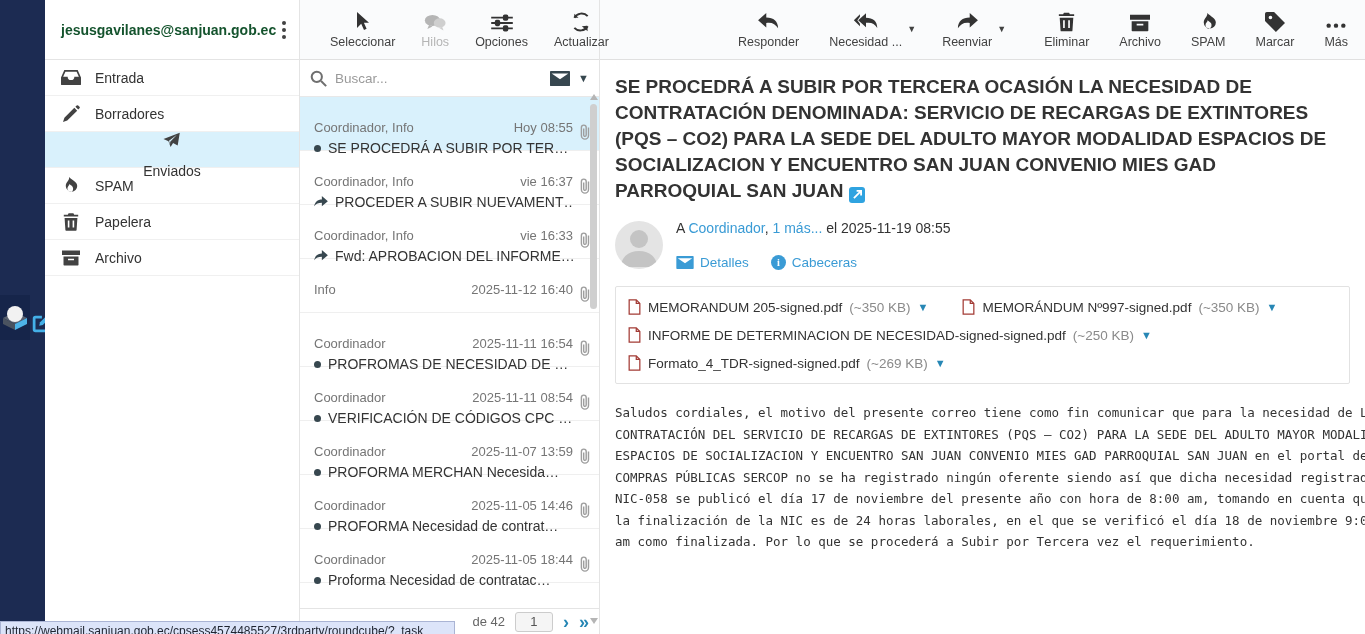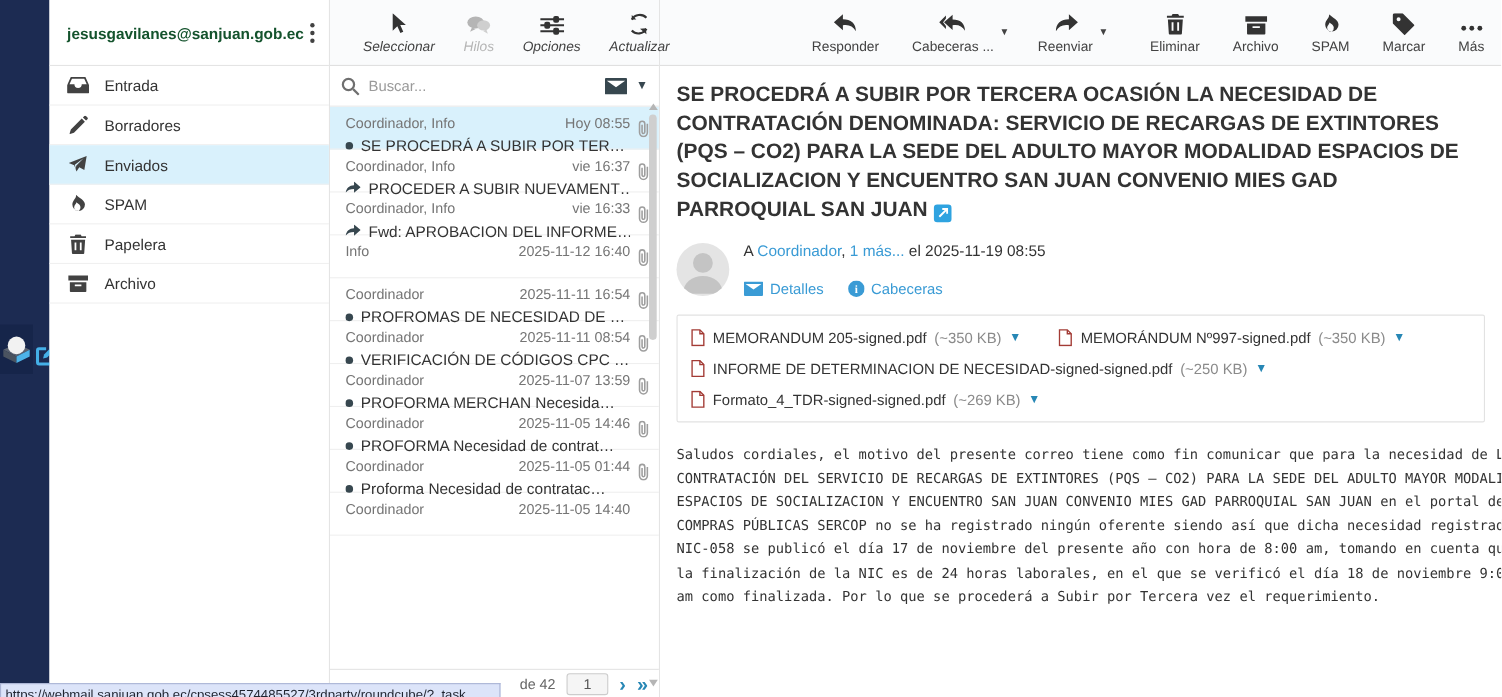--- a/index.html
+++ b/index.html
@@ -19,34 +19,34 @@
   .nav-item.help { color:#fff; font-size:19px; font-weight:bold; }
 
   
   .col-folders { width:255px; flex-shrink:0; border-right:1px solid #e4e4e4; background:#fff; display:flex; flex-direction:column; }
   .acct-header { height:60px; display:flex; align-items:center; padding:0 8px 0 16px; border-bottom:1px solid #e4e4e4; }
   .acct-email { font-size:14px; font-weight:bold; color:#14532d; flex:1; }
   .kebab { display:flex; flex-direction:column; gap:3px; padding:4px 6px; cursor:pointer; }
   .kebab i { width:4px; height:4px; border-radius:50%; background:#424242; }
   .folder { height:36px; display:flex; align-items:center; gap:14px; padding:0 16px; border-bottom:1px solid #f0f0f0; color:#333; font-size:14px; cursor:pointer; }
   .folder .ficon { color:#424242; display:flex; width:20px; justify-content:center; }
-  .folder.selected { background:#d9f1fc; }
+  .folder.selected { background:#d9f1fc;flex-direction:column; }
 
   
   .col-list { width:300px; flex-shrink:0; border-right:1px solid #e4e4e4; display:flex; flex-direction:column; position:relative; }
   .toolbar { height:60px; background:#fafbfc; border-bottom:1px solid #e0e0e0; display:flex; align-items:center; }
   .tb-btn { display:flex; flex-direction:column; align-items:center; gap:3px; color:#424242; font-size:12.5px; cursor:pointer; padding:0 8px; position:relative; }
   .tb-btn .ticon { height:22px; display:flex; align-items:flex-end; }
   .tb-btn.disabled { color:#b5b5b5; }
   .caret-tiny { position:absolute; right:-6px; top:14px; font-size:9px; color:#424242; }
   .searchrow { height:37px; display:flex; align-items:center; padding:0 10px; border-bottom:1px solid #e8e8e8; gap:8px; }
   .searchrow input { border:0; outline:0; flex:1; font-size:13.5px; color:#555; font-family:"Liberation Sans",sans-serif; background:transparent; }
   .searchrow input::placeholder { color:#9a9a9a; }
   .msg-rows { flex:1; overflow:hidden; }
-  .msg-row { height:39px; padding:7px 26px 0 14px; border-bottom:1px solid #efefef; cursor:pointer; position:relative; }
+  .msg-row { height:54px; padding:23px 26px 0 14px; border-bottom:1px solid #efefef; cursor:pointer; position:relative; }
   .msg-row.selected { background:#d9f1fc; }
   .m-l1 { display:flex; justify-content:space-between; font-size:13px; color:#757575; }
   .m-l2 { display:flex; align-items:center; gap:7px; margin-top:5px; font-size:14px; color:#333; white-space:nowrap; overflow:hidden; }
   .m-subj { overflow:hidden; flex:1; }
   .dot { width:7px; height:7px; border-radius:50%; background:#37474f; flex-shrink:0; }
   .fwd-ic { color:#37474f; flex-shrink:0; display:flex; }
   .clip { position:absolute; right:8px; bottom:10px; color:#9e9e9e; }
   .list-scroll { position:absolute; right:1px; top:98px; bottom:26px; width:9px; }
   .list-scroll .thumb { position:absolute; top:6px; left:1px; width:7px; height:205px; background:#cfcfcf; border-radius:4px; }
   .scroll-arrow { position:absolute; left:1px; width:0; height:0; border-left:4px solid transparent; border-right:4px solid transparent; }
@@ -211,21 +211,21 @@
       <span class="ficon">
         <svg width="18" height="16" viewBox="0 0 24 20" fill="currentColor">
             <path d="M0 0h24v6H0V0zm2 8h20v11a1 1 0 0 1-1 1H3a1 1 0 0 1-1-1V8zm6 3v2h8v-2H8z"></path>
           </svg>
       </span>
       <span>Archivo</span>
     </div>
   </div>
 
   <div class="col-list">
-    <div class="toolbar" style="padding-left:22px; gap:10px;font-style:italic;">
+    <div class="toolbar" style="padding-left:22px; gap:10px;">
       <div class="tb-btn">
         <span class="ticon">
           <svg width="16" height="20" viewBox="0 0 16 20" fill="#333">
               <path d="M2 0v16l4.2-4.2L9 18l2.6-1.2-2.7-6H14L2 0z"></path>
             </svg>
         </span>
         <span>Seleccionar</span>
       </div>
       <div class="tb-btn disabled">
         <span class="ticon">
@@ -399,21 +399,21 @@
           </div>
         <span class="clip">
             <svg width="13" height="16" viewBox="0 0 14 18" fill="none" stroke="currentColor" stroke-width="1.6">
               <path d="M11.5 4v9a4 4 0 0 1-8 0V4a2.7 2.7 0 0 1 5.4 0v8.5a1.4 1.4 0 0 1-2.8 0V5"></path>
             </svg>
           </span>
       </div>
       <div class="msg-row">
         <div class="m-l1">
             <span>Coordinador</span>
-            <span>2025-11-05 01:44</span>
+            <span>2025-11-05 18:44</span>
           </div>
         <div class="m-l2">
             <span class="dot"></span>
             <span class="m-subj">Proforma Necesidad de contratac…</span>
           </div>
         <span class="clip">
             <svg width="13" height="16" viewBox="0 0 14 18" fill="none" stroke="currentColor" stroke-width="1.6">
               <path d="M11.5 4v9a4 4 0 0 1-8 0V4a2.7 2.7 0 0 1 5.4 0v8.5a1.4 1.4 0 0 1-2.8 0V5"></path>
             </svg>
           </span>
@@ -450,21 +450,21 @@
         </span>
         <span>Responder</span>
       </div>
       <div class="tb-btn">
         <span class="ticon">
           <svg width="26" height="20" viewBox="0 0 30 22" fill="#333">
               <path d="M8 2L1 9l7 7v-3L5 9l3-4V2z"></path>
               <path d="M15 1L6 9l9 8v-5c6-1 10 1 13 6 0-8-5-12-13-12V1z"></path>
             </svg>
         </span>
-        <span>Cabeceras ...</span>
+        <span>Necesidad ...</span>
         <span class="caret-tiny">▼</span>
       </div>
       <div class="tb-btn" style="margin-left:10px;">
         <span class="ticon">
           <svg width="24" height="20" viewBox="0 0 26 22" fill="#333">
               <path d="M16 1l9 8-9 8v-5C10 11 6 13 3 18c0-8 5-12 13-12V1z"></path>
             </svg>
         </span>
         <span>Reenviar</span>
         <span class="caret-tiny">▼</span>

